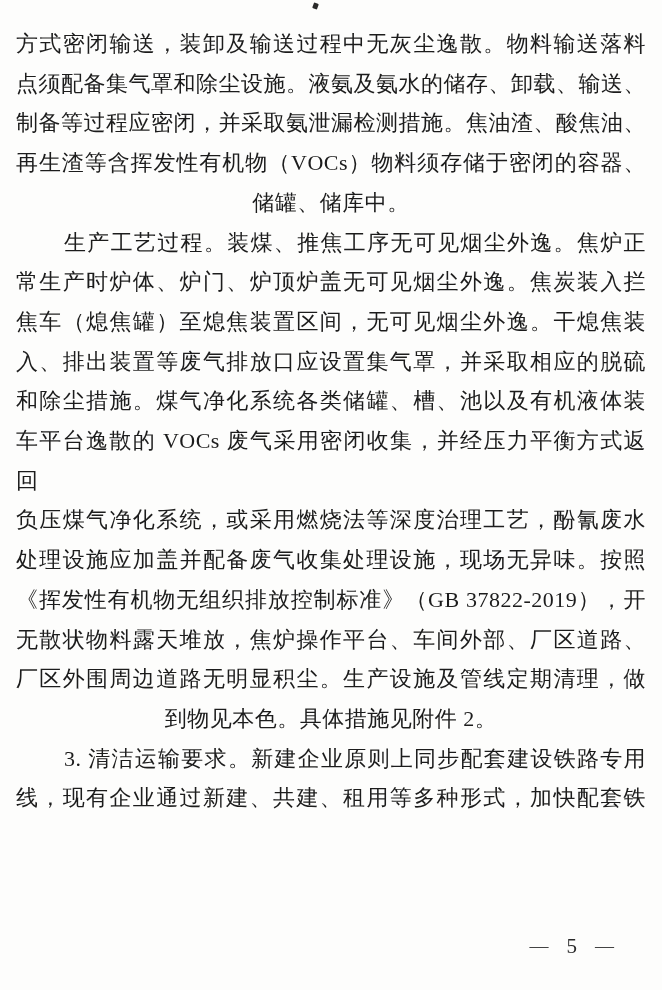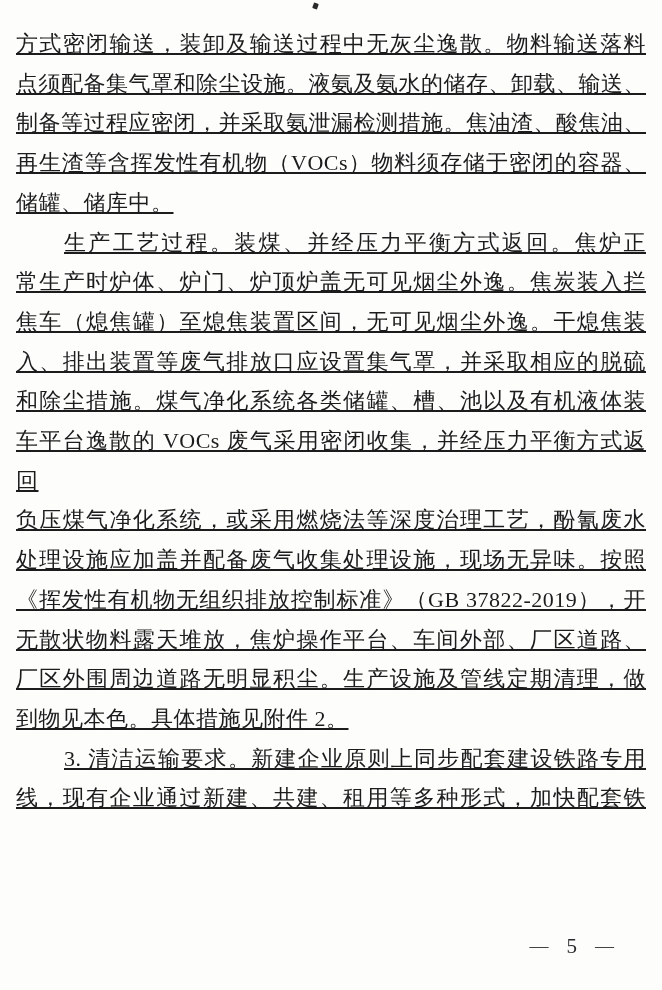--- a/index.html
+++ b/index.html
@@ -38,28 +38,27 @@
     left: 16px;
     top: 24px;
     width: 630px;
   }
   .line {
     font-size: 22px;
     line-height: 39.7px;
     white-space: normal;
     letter-spacing: 0.5px;
     color: var(--ink);
-    text-decoration: underline;
   }
   .line.full {
     text-align: justify;
     text-align-last: justify;
   }
   .line.short {
-    text-align: left;
+    text-align: center;
   }
   .line.indent {
     text-indent: 48px;
   }
   .page-number {
     position: absolute;
     top: 932px;
     right: 48px;
     font-size: 21px;
     line-height: 28px;
@@ -88,21 +87,21 @@
 
     <div class="para">
       <div class="line full">方式密闭输送，装卸及输送过程中无灰尘逸散。物料输送落料</div>
       <div class="line full">点须配备集气罩和除尘设施。液氨及氨水的储存、卸载、输送、</div>
       <div class="line full">制备等过程应密闭，并采取氨泄漏检测措施。焦油渣、酸焦油、</div>
       <div class="line full">再生渣等含挥发性有机物（VOCs）物料须存储于密闭的容器、</div>
       <div class="line short">储罐、储库中。</div>
     </div>
 
     <div class="para">
-      <div class="line full indent">生产工艺过程。装煤、并经压力平衡方式返回。焦炉正</div>
+      <div class="line full indent">生产工艺过程。装煤、推焦工序无可见烟尘外逸。焦炉正</div>
       <div class="line full">常生产时炉体、炉门、炉顶炉盖无可见烟尘外逸。焦炭装入拦</div>
       <div class="line full">焦车（熄焦罐）至熄焦装置区间，无可见烟尘外逸。干熄焦装</div>
       <div class="line full">入、排出装置等废气排放口应设置集气罩，并采取相应的脱硫</div>
       <div class="line full">和除尘措施。煤气净化系统各类储罐、槽、池以及有机液体装</div>
       <div class="line full">车平台逸散的 VOCs 废气采用密闭收集，并经压力平衡方式返回</div>
       <div class="line full">负压煤气净化系统，或采用燃烧法等深度治理工艺，酚氰废水</div>
       <div class="line full">处理设施应加盖并配备废气收集处理设施，现场无异味。按照</div>
       <div class="line full">《挥发性有机物无组织排放控制标准》（GB 37822-2019），开</div>
     </div>
 

